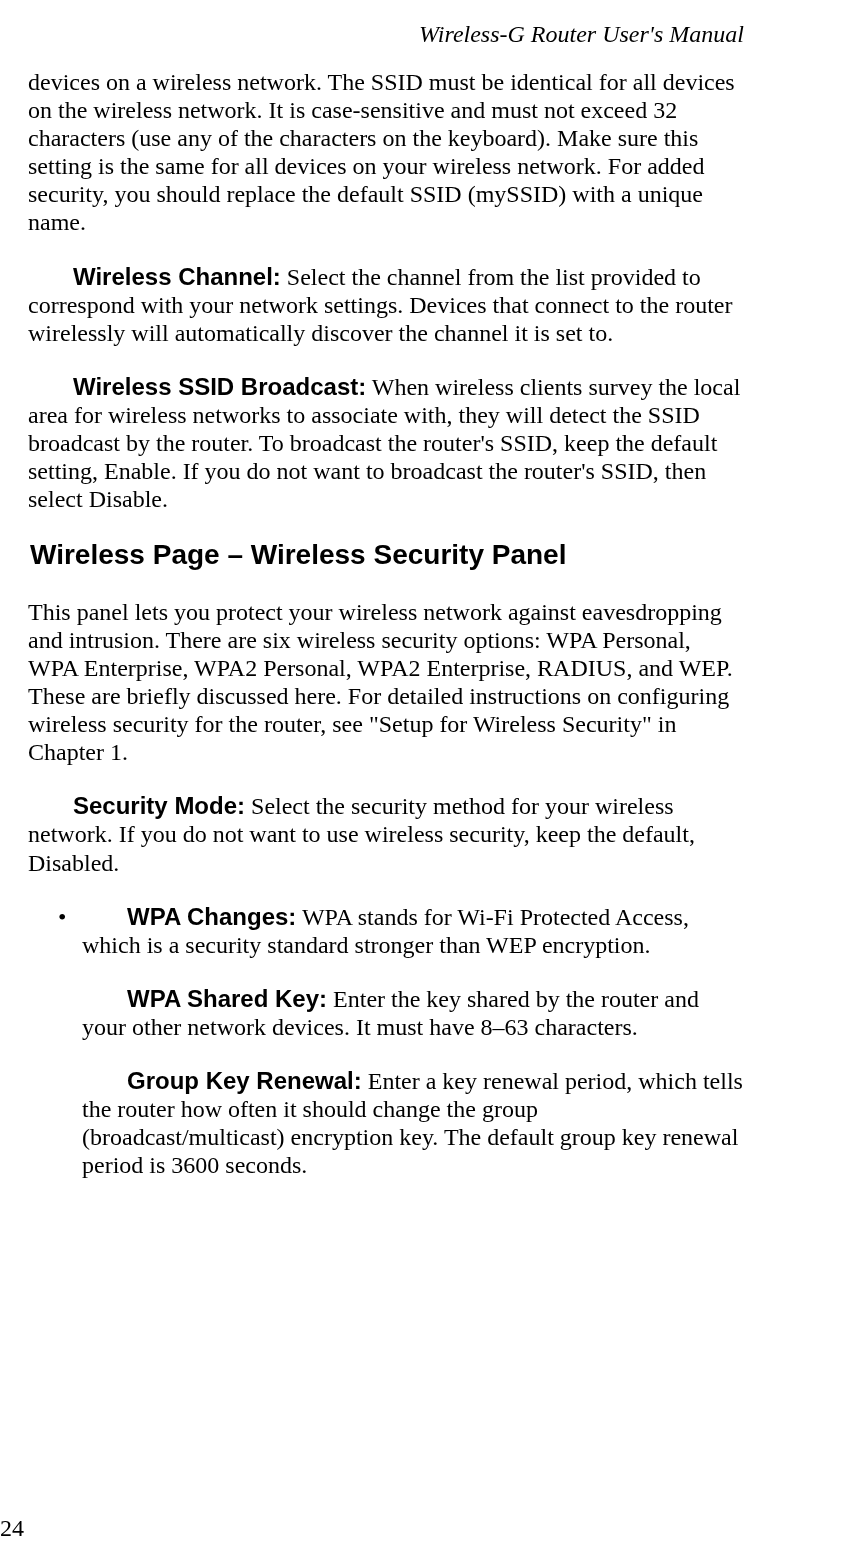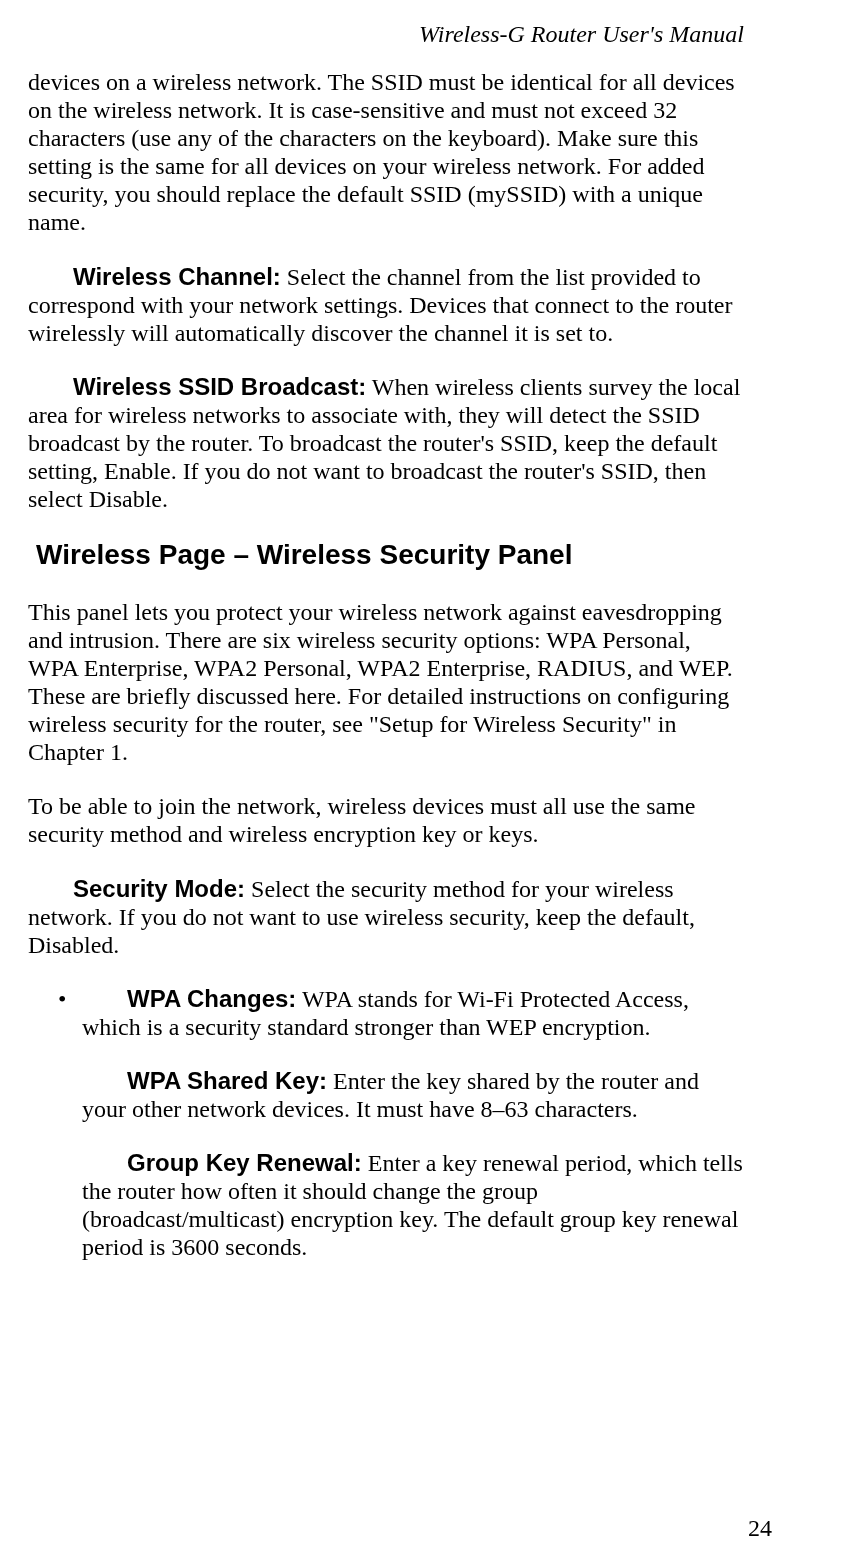--- a/index.html
+++ b/index.html
@@ -29,39 +29,39 @@
   }
   .bold-sans {
     font-family: Arial, Helvetica, sans-serif;
     font-weight: bold;
     margin-left: 45px;
   }
   h2.section {
     font-family: Arial, Helvetica, sans-serif;
     font-weight: bold;
     font-size: 28px;
-    margin: 0 0 26px 8px;
+    margin: 0 0 26px 2px;
   }
   .bullet-block {
     margin: 0 0 26px 0;
     padding-left: 54px;
     position: relative;
   }
   .bullet-block.with-dot::before {
     content: "•";
     position: absolute;
     left: 30px;
     top: 0;
   }
   .page-number {
     position: absolute;
     bottom: 18px;
     left: 0;
     width: 100%;
-    text-align: right;
+    text-align: left;
   }
 </style>
 </head>
 <body>
 
 <div class="page">
 
   <div class="running-head">Wireless-G Router User's Manual</div>
 
   <p>devices on a wireless network. The SSID must be identical for all devices on the wireless network. It is case-sensitive and must not exceed 32 characters (use any of the characters on the keyboard). Make sure this setting is the same for all devices on your wireless network. For added security, you should replace the default SSID (mySSID) with a unique name.</p>
@@ -72,21 +72,20 @@
 
   <p>
     <span class="bold-sans">Wireless SSID Broadcast:</span><span> When wireless clients survey the local area for wireless networks to associate with, they will detect the SSID broadcast by the router. To broadcast the router's SSID, keep the default setting, Enable. If you do not want to broadcast the router's SSID, then select Disable.</span>
   </p>
 
 
   <h2 class="section">Wireless Page – Wireless Security Panel</h2>
 
   <p>This panel lets you protect your wireless network against eavesdropping and intrusion. There are six wireless security options: WPA Personal, WPA Enterprise, WPA2 Personal, WPA2 Enterprise, RADIUS, and WEP. These are briefly discussed here. For detailed instructions on configuring wireless security for the router, see "Setup for Wireless Security" in Chapter 1.</p>
 
-  <p>To be able to join the network, wireless devices must all use the same security method and wireless encryption key or keys.</p>
 
   <p>
     <span class="bold-sans">Security Mode:</span><span> Select the security method for your wireless network. If you do not want to use wireless security, keep the default, Disabled.</span>
   </p>
 
   <div class="bullet-block with-dot">
     <span class="bold-sans">WPA Changes:</span><span> WPA stands for Wi-Fi Protected Access, which is a security standard stronger than WEP encryption.</span>
   </div>
 
 

